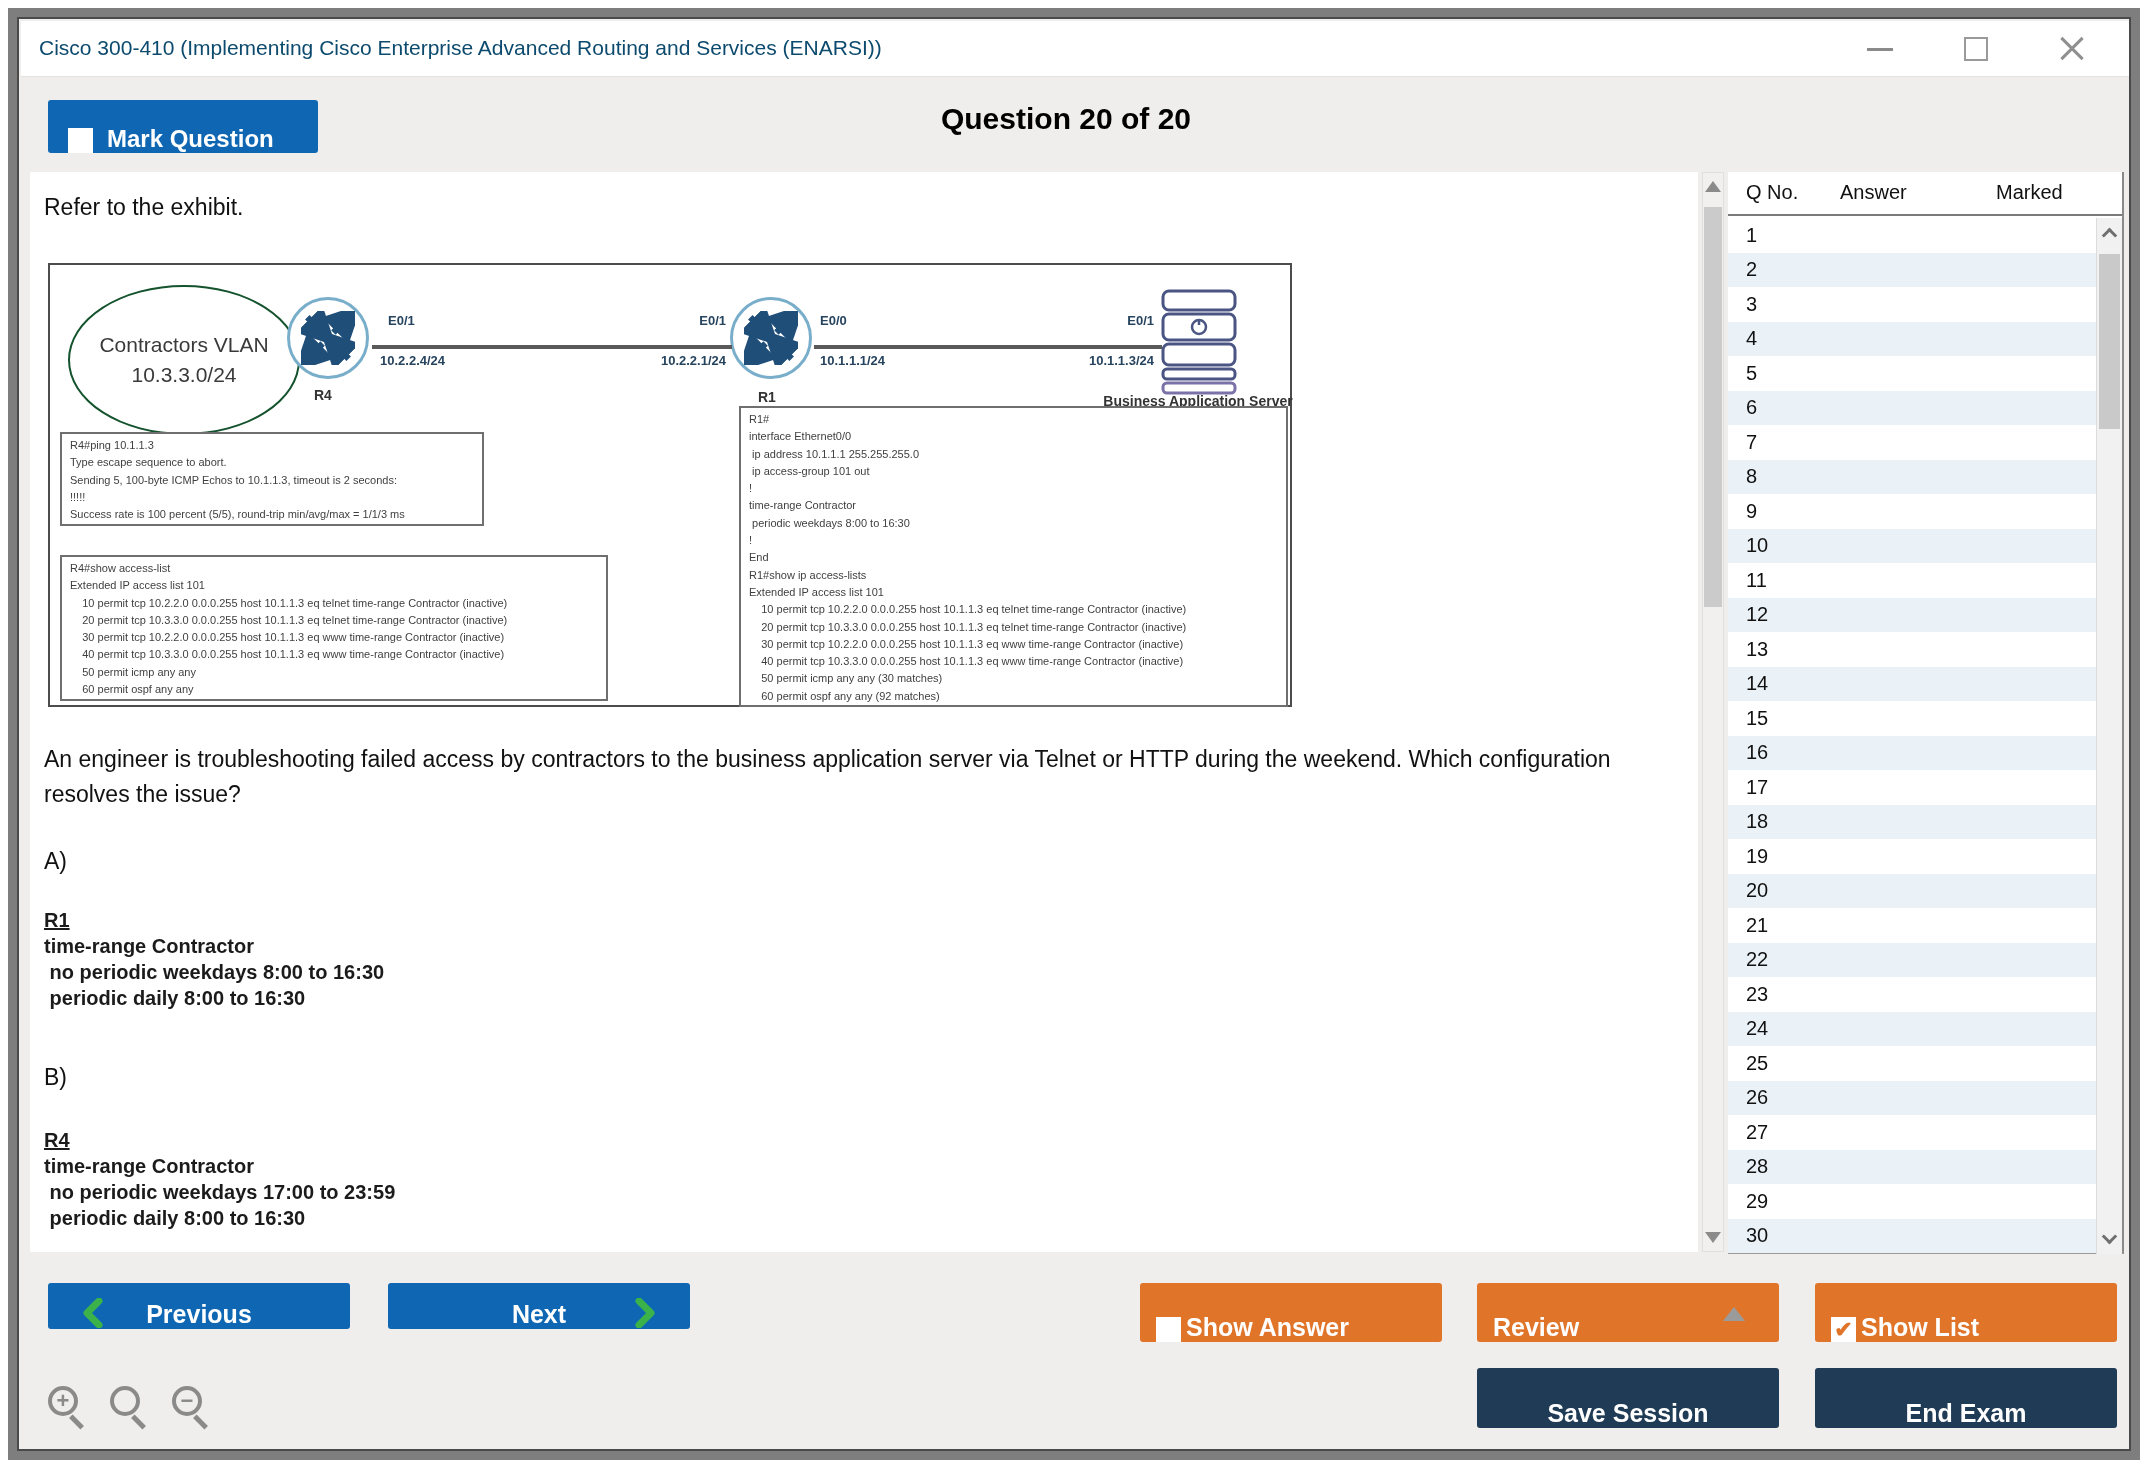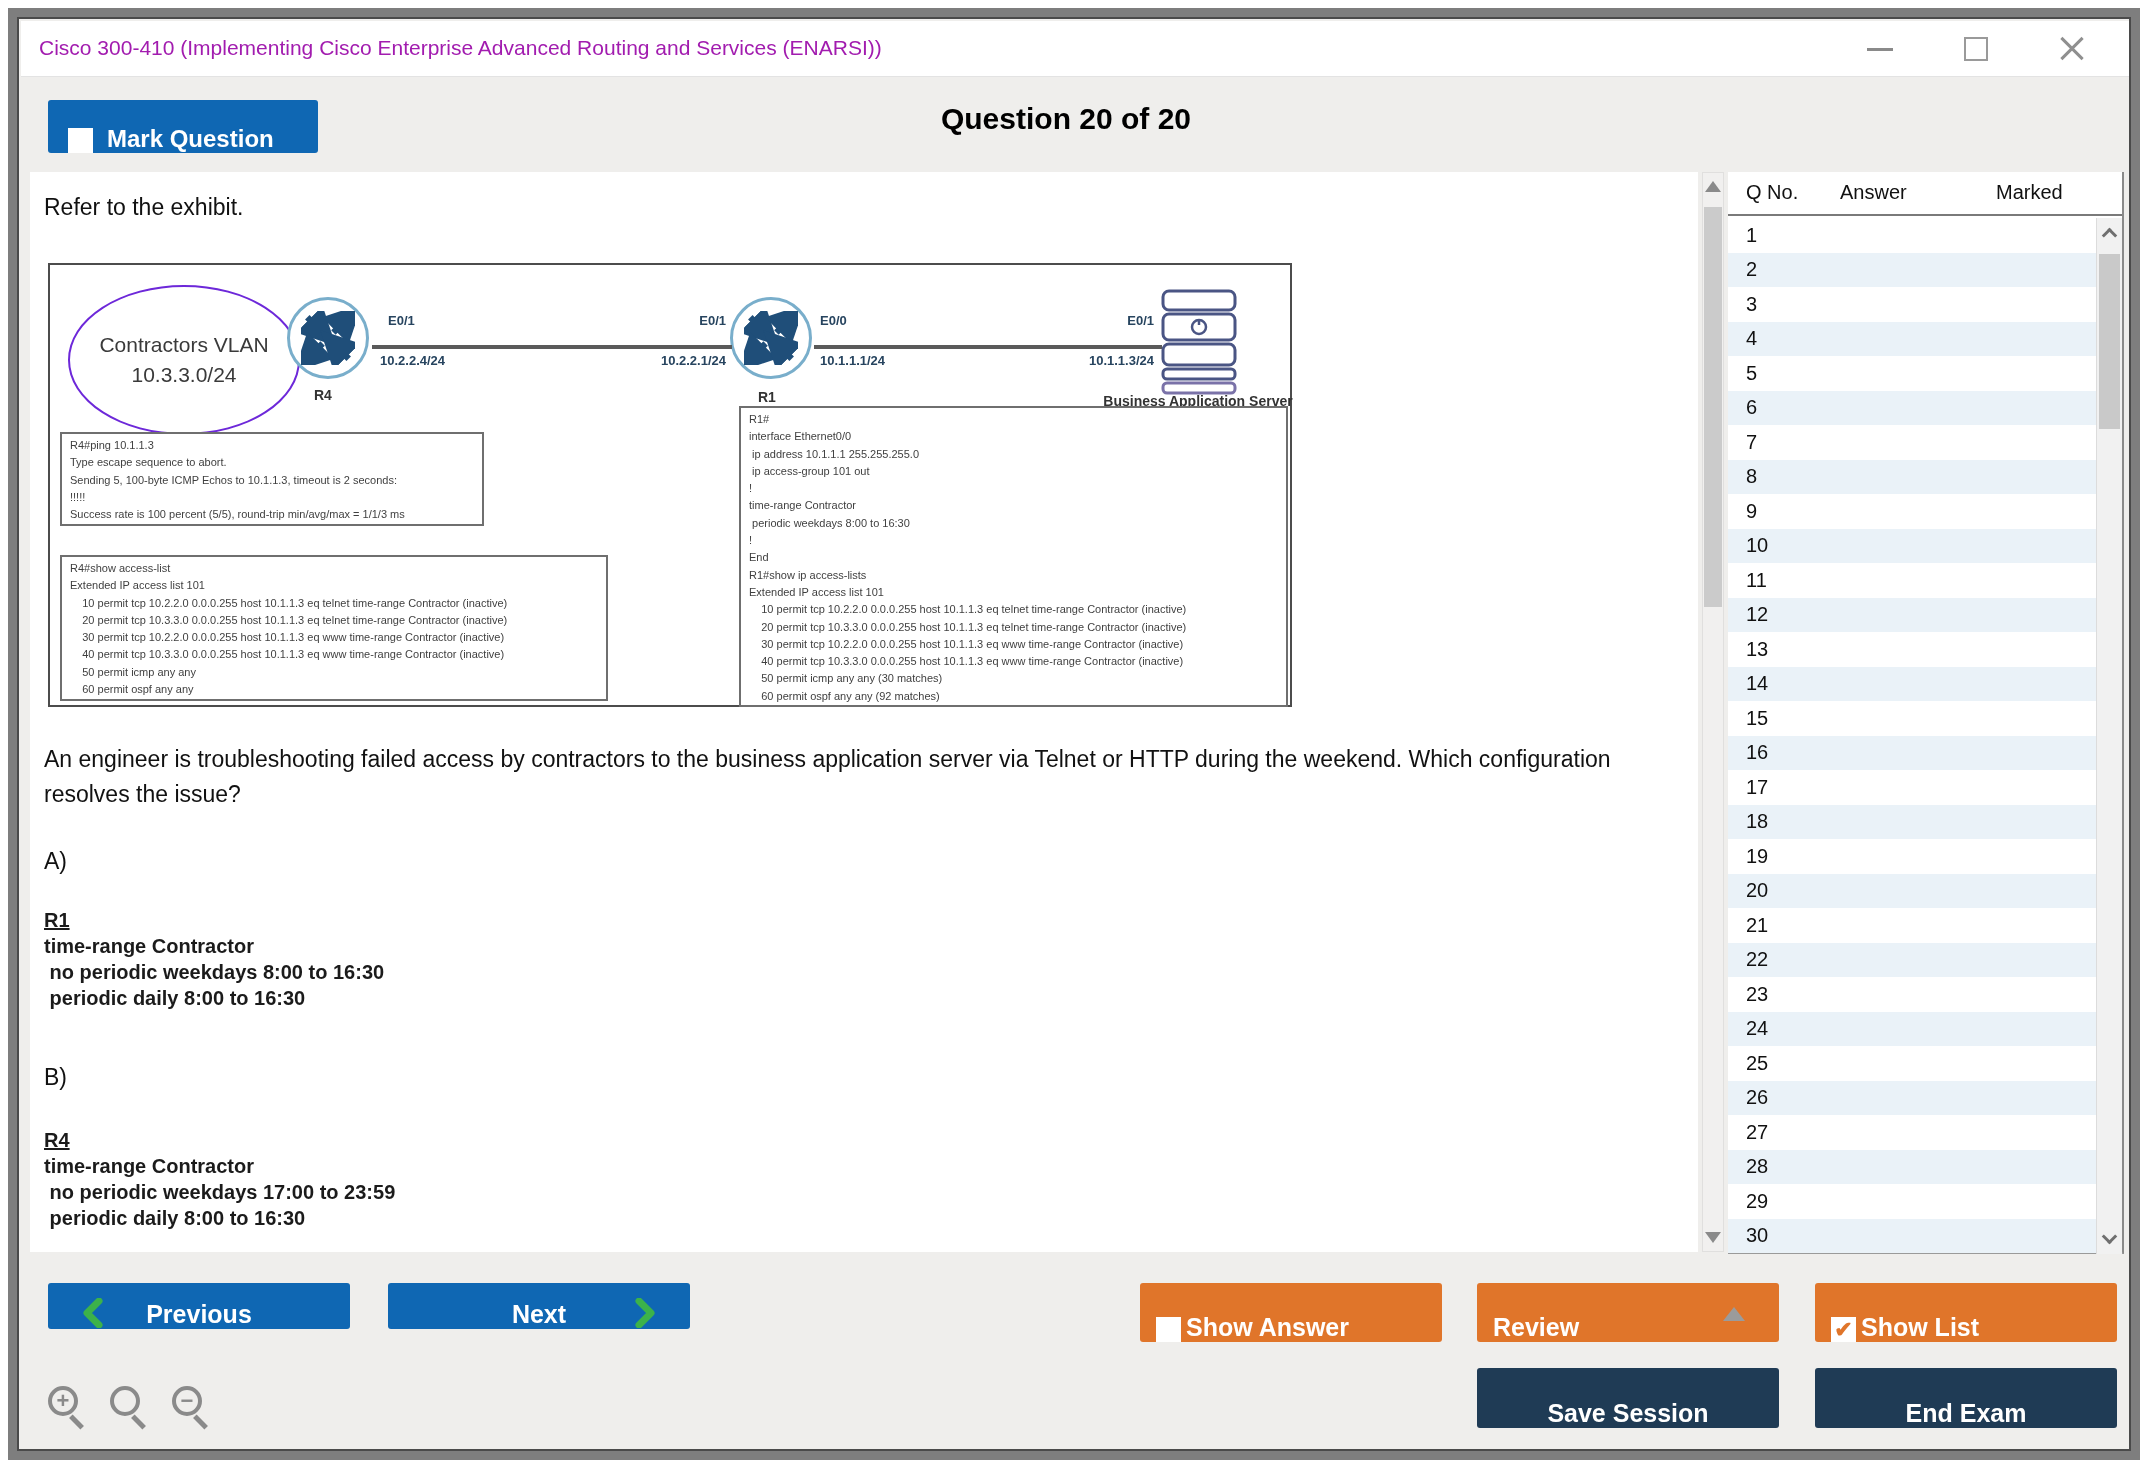--- a/index.html
+++ b/index.html
@@ -4,21 +4,21 @@
 <style>
   * { margin:0; padding:0; box-sizing:border-box; }
   html,body { width:2150px; height:1470px; background:#fff; font-family:"Liberation Sans",sans-serif; }
   #app { position:relative; width:2150px; height:1470px; background:#fff; overflow:hidden; }
 
   
   .win-frame { position:absolute; left:8px; top:8px; width:2132px; height:1452px;
                border:9px solid #7e7e7e; box-shadow:inset 0 0 0 2px #4a4a4a; background:#efeeec; }
   .titlebar { position:absolute; left:21px; top:21px; width:2108px; height:56px; background:#fff;
               border-bottom:1px solid #e3e3e3; }
-  .win-title { position:absolute; left:18px; top:15px; font-size:21px; color:#a21caf; }
+  .win-title { position:absolute; left:18px; top:15px; font-size:21px; color:#0c4a6e; }
   .win-controls { position:absolute; right:40px; top:0; height:56px; display:flex; align-items:center; gap:62px; }
   .winbtn { width:34px; height:34px; display:flex; align-items:center; justify-content:center; cursor:default; }
   .glyph-min { width:26px; height:3px; background:#8a8a8a; }
   .glyph-max { width:24px; height:24px; border:2px solid #9a9a9a; }
   .glyph-close { position:relative; width:28px; height:28px; }
   .glyph-close::before,.glyph-close::after { content:""; position:absolute; left:-1px; top:12px; width:30px; height:3px; background:#8f8f8f; }
   .glyph-close::before { transform:rotate(45deg); } .glyph-close::after { transform:rotate(-45deg); }
 
   
   .btn { display:flex; align-items:flex-end; color:#fff; font-weight:bold; border-radius:3px; cursor:default; }
@@ -26,21 +26,21 @@
   .checkbox { width:25px; height:25px; background:#fff; display:flex; align-items:center; justify-content:center; flex:0 0 auto; }
   .checkbox .chk { color:#e0752a; font-size:22px; font-weight:bold; line-height:1; }
   .q-counter { position:absolute; left:0; top:102px; width:2132px; text-align:center; font-size:30px; font-weight:bold; color:#000; }
 
   
   .main-panel { position:absolute; left:30px; top:172px; width:1668px; height:1080px; background:#fff; }
   .refer-text { position:absolute; left:44px; top:194px; font-size:23px; color:#111; }
 
   
   .exhibit { position:absolute; left:48px; top:263px; width:1244px; height:444px; border:2px solid #4c4c4c; background:#fff; }
-  .vlan-ellipse { position:absolute; left:18px; top:20px; width:232px; height:150px; border:2px solid #6d28d9; border-radius:50%;
+  .vlan-ellipse { position:absolute; left:18px; top:20px; width:232px; height:150px; border:2px solid #14532d; border-radius:50%;
                   display:flex; flex-direction:column; align-items:center; justify-content:center; font-size:21px; color:#3a3a3a; line-height:30px; }
   .router { position:absolute; width:82px; height:82px; border-radius:50%; border:3px solid #79aecb; background:#fff;
             display:flex; align-items:center; justify-content:center; }
   .router-r4 { left:237px; top:32px; } .router-r1 { left:680px; top:32px; }
   .netline { position:absolute; height:4px; background:#5a5a5a; top:80px; }
   .line1 { left:322px; width:360px; } .line2 { left:764px; width:348px; }
   .iflabel { position:absolute; font-size:13px; font-weight:bold; color:#27445f; }
   .devname { position:absolute; font-size:14px; font-weight:bold; color:#333; }
   .server-icon { position:absolute; left:1110px; top:24px; }
   .server-name { position:absolute; left:978px; top:128px; width:340px; text-align:center; font-size:14px; font-weight:bold; color:#333; }

